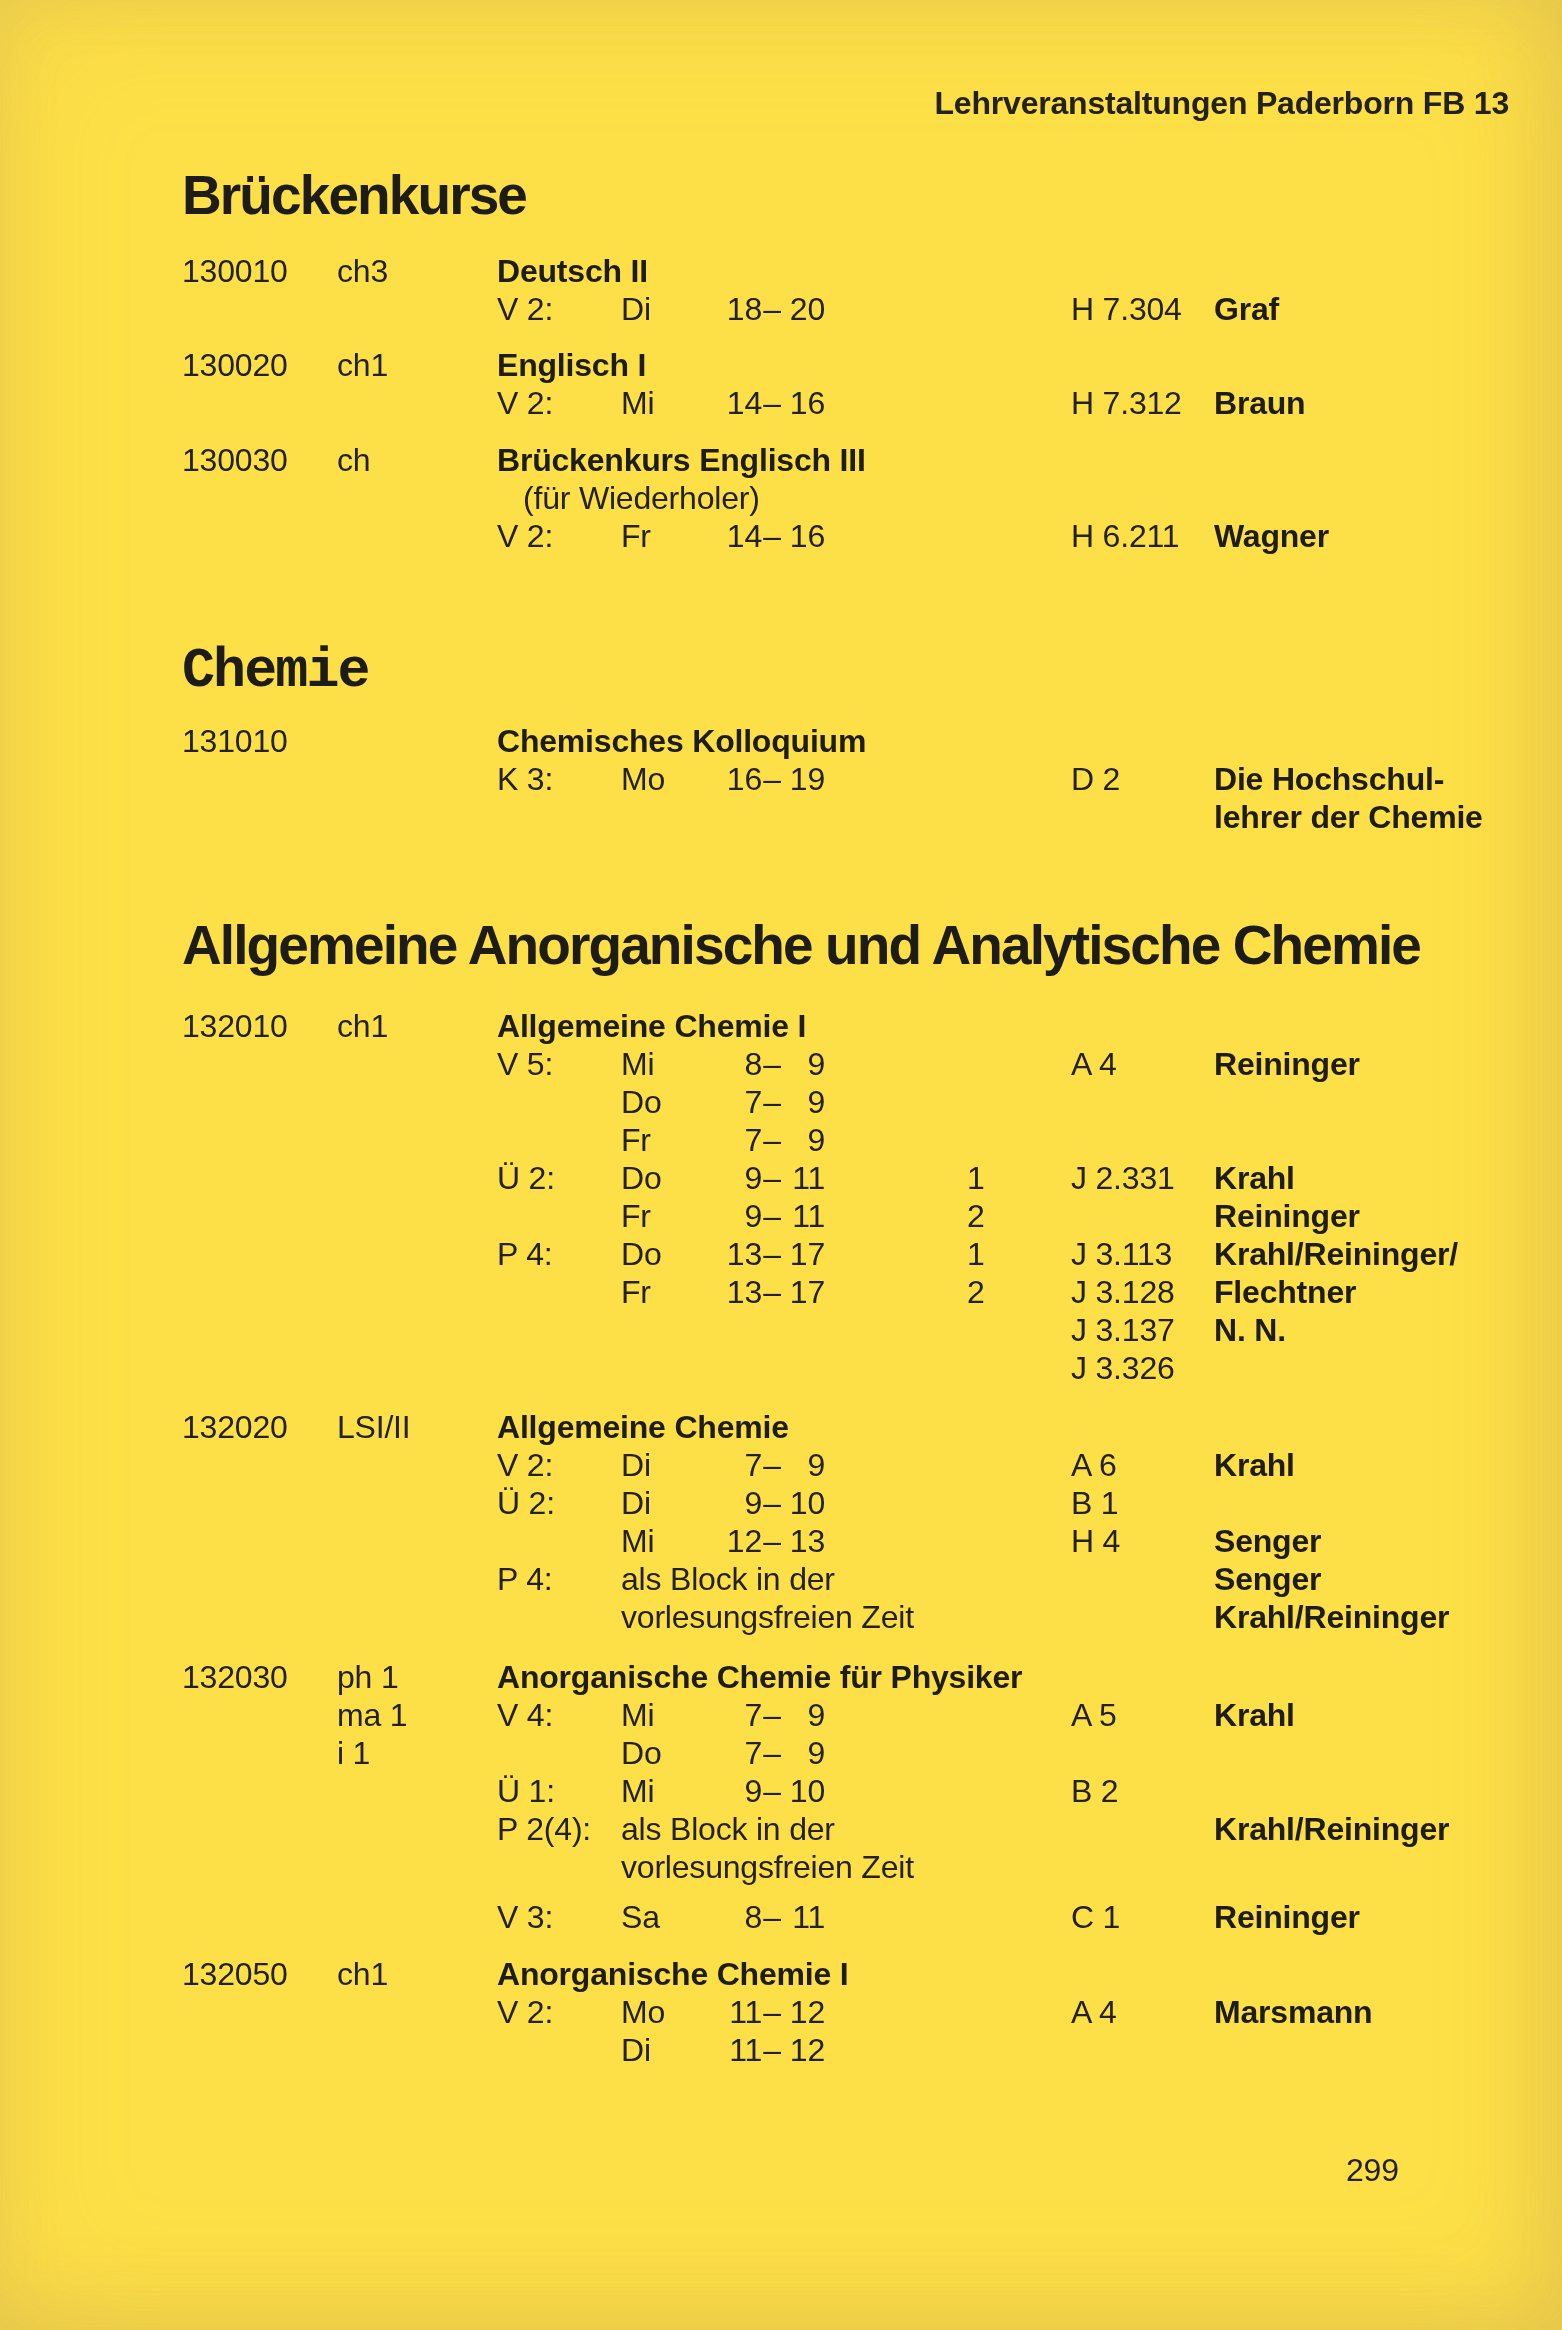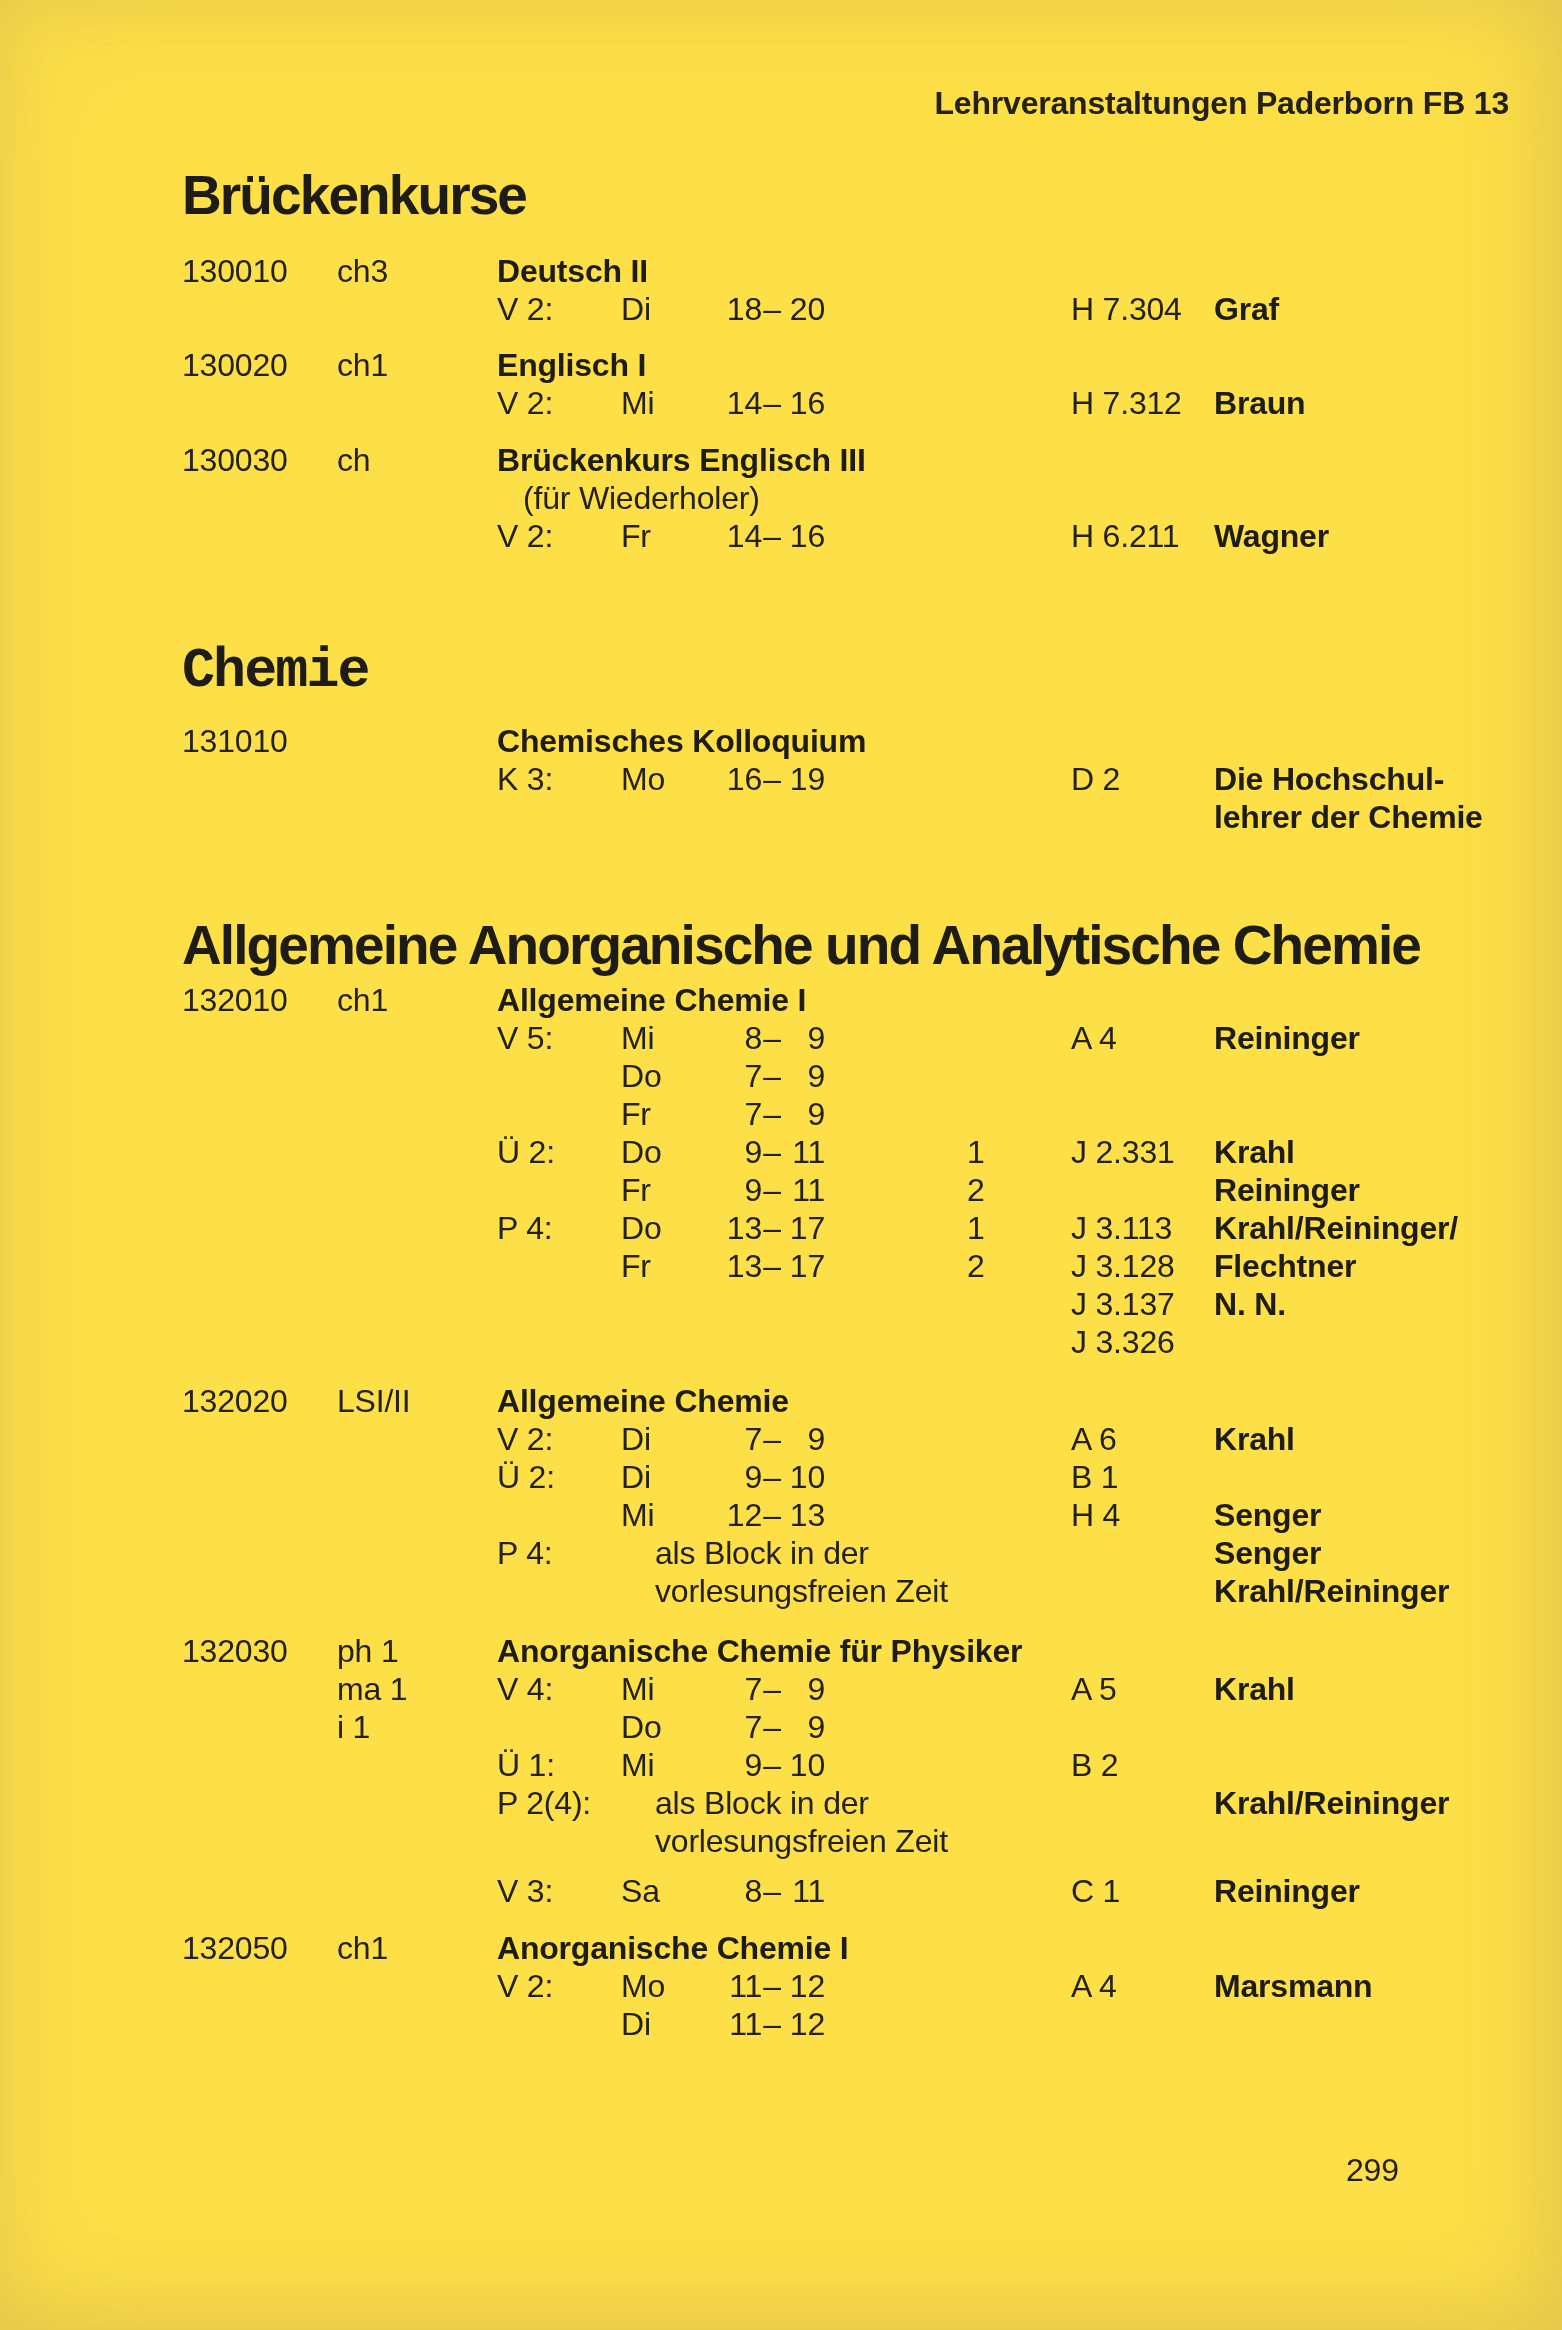--- a/index.html
+++ b/index.html
@@ -38,21 +38,21 @@
   .line span{position:absolute;top:0;white-space:nowrap;line-height:38px;}
   .c-code {left:182px;}
   .c-sig  {left:337px;}
   .c-title{left:497px;font-weight:700;color:#1e1c17;}
   .c-note {left:523px;}
   .c-type {left:497px;}
   .c-day  {left:621px;}
   .c-tstart{left:679px;width:83px;text-align:right;}
   .c-tdash {left:762px;width:20px;text-align:center;}
   .c-tend  {left:782px;width:43px;text-align:right;}
-  .c-text {left:655px;}
+  .c-text {left:621px;}
   .c-group{left:967px;}
   .c-room {left:1071px;}
   .c-instr{left:1214px;font-weight:700;color:#1e1c17;}
   .pagenum{
     position:absolute;
     left:1346px;top:2153px;
     line-height:34px;
     white-space:nowrap;
   }
 </style>
@@ -127,21 +127,21 @@
           <span class="c-tdash">–</span>
           <span class="c-tend">19</span>
           <span class="c-room">D 2</span>
           <span class="c-instr">Die Hochschul-</span>
         </div>
         <div class="line">
           <span class="c-instr">lehrer der Chemie</span>
         </div>
       </div>
       <div class="heading" style="margin-top: 78px;">Allgemeine Anorganische und Analytische Chemie</div>
-      <div class="course" style="margin-top: 4px;">
+      <div class="course" style="margin-top: 30px;">
         <div class="line">
           <span class="c-code">132010</span>
           <span class="c-sig">ch1</span>
           <span class="c-title">Allgemeine Chemie I</span>
         </div>
         <div class="line">
           <span class="c-type">V 5:</span>
           <span class="c-day">Mi</span>
           <span class="c-tstart">8</span>
           <span class="c-tdash">–</span>

